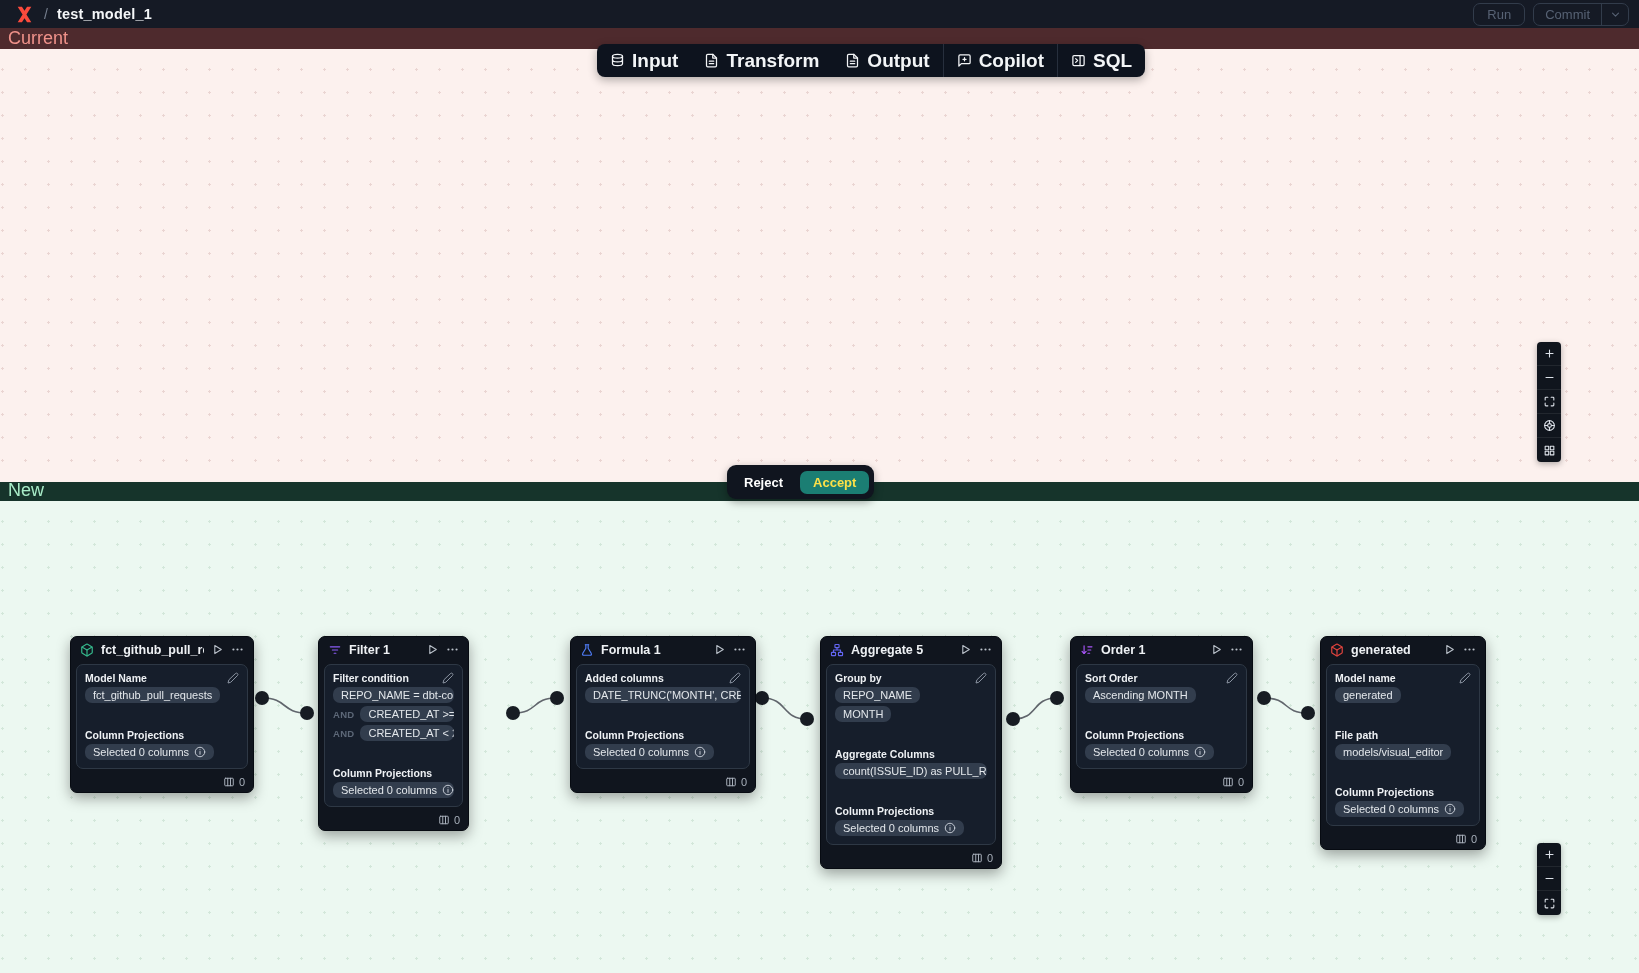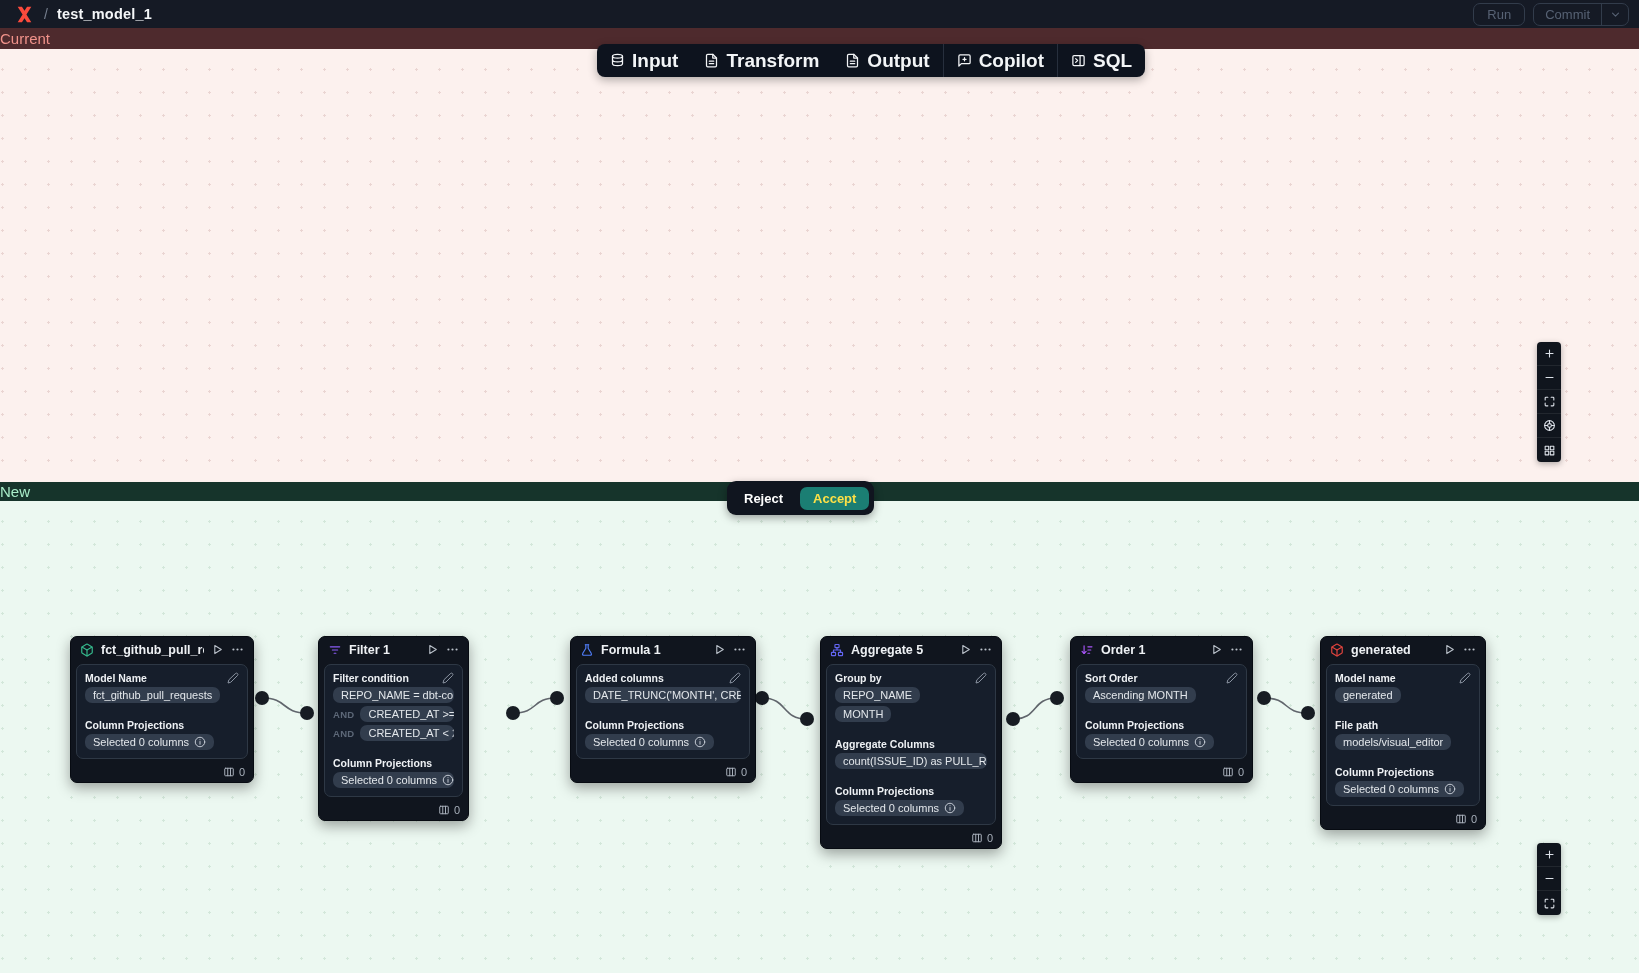--- a/index.html
+++ b/index.html
@@ -19,43 +19,43 @@
   .top-btn { height: 23px; padding: 0 13px; border: 1px solid #323c4b; border-radius: 7px;
              color: #576274; font-size: 13px; }
   .top-split { display: flex; align-items: stretch; height: 23px; border: 1px solid #323c4b;
                border-radius: 7px; overflow: hidden; }
   .commit-main { padding: 0 11px; color: #576274; font-size: 13px; }
   .commit-chev { width: 27px; display: flex; align-items: center; justify-content: center;
                  border-left: 1px solid #323c4b; color: #576274; }
   .commit-chev .icon { width: 13px; height: 13px; }
 
   
-  .band { position: absolute; left: 0; right: 0; display: flex; align-items: center;
-          padding-left: 0; font-size: 15px; z-index: 4; }
+  .band { position: absolute; left: 0; right: 0; display: flex; align-items: flex-end;
+          padding-left: 8px; font-size: 18px; z-index: 4; }
   .band-current { top: 28px; height: 21px; background: #4e2a2d; color: #f0928a; }
   .band-new { top: 482px; height: 19px; background: #16342b; color: #a8ecc8; }
   .canvas { position: absolute; left: 0; right: 0; cursor: grab; }
   .canvas-current { top: 49px; height: 433px; background-color: #fcf1ee;
     background-image: radial-gradient(circle, #ead5d2 1.1px, transparent 1.1px);
     background-size: 23px 23px; background-position: 14px 9px; }
   .canvas-new { top: 501px; height: 472px; background-color: #ecf8f1;
     background-image: radial-gradient(circle, #d3e7da 1.1px, transparent 1.1px);
     background-size: 23px 23px; background-position: 14px 9px; }
 
   
   .toolbar { position: absolute; top: 44px; left: 597px; height: 33px; background: #0d131e;
              border-radius: 8px; display: flex; align-items: center; z-index: 6;
              box-shadow: 0 3px 10px rgba(0,0,0,.3); }
   .tb-item { display: flex; align-items: center; gap: 7px; padding: 0 13px; height: 100%;
              color: #f3f5f7; font-size: 19px; font-weight: 700; }
   .tb-icon { width: 15px; height: 15px; }
   .tb-sep { width: 1px; height: 100%; background: #272f3d; }
 
   
-  .diff-actions { position: absolute; top: 481px; left: 727px; height: 34px; background: #10151f;
+  .diff-actions { position: absolute; top: 465px; left: 727px; height: 34px; background: #10151f;
                   border-radius: 9px; display: flex; align-items: center; padding: 0 5px; gap: 5px;
                   z-index: 6; box-shadow: 0 3px 9px rgba(0,0,0,.35); }
   .btn-reject { color: #ffffff; font-size: 13px; font-weight: 600; padding: 4px 12px; }
   .btn-accept { background: #1b7e73; color: #fde047; font-size: 13px; font-weight: 700;
                 padding: 4px 13px; border-radius: 7px; }
 
   
   .controls { position: absolute; left: 1537px; width: 24px; background: #10151d;
               border-radius: 4px; display: flex; flex-direction: column; z-index: 5;
               box-shadow: 0 2px 6px rgba(0,0,0,.3); overflow: hidden; }
@@ -76,21 +76,21 @@
           border-radius: 7px; color: #e6eaee; box-shadow: 0 5px 14px rgba(0,0,0,.35); }
   .node-header { display: flex; align-items: center; gap: 7px; height: 25px; padding: 0 9px; }
   .n-icon { width: 14px; height: 14px; flex: none; }
   .node-title { flex: 1; font-size: 12.5px; font-weight: 700; color: #eef1f4;
                 white-space: nowrap; overflow: hidden; }
   .hdr-btn { width: 13px; height: 13px; color: #bac1ca; flex: none; display: inline-flex; }
   .hdr-btn svg { width: 100%; height: 100%; }
   .node-body { position: relative; margin: 2px 5px 3px; background: #161e2b;
                border: 1px solid #2e3845; border-radius: 7px; padding: 7px 8px 8px; }
   .edit-pencil { position: absolute; top: 7px; right: 8px; width: 12px; height: 12px; color: #8a93a1; cursor: pointer; }
-  .sec-label { font-size: 10.5px; font-weight: 700; color: #eef1f4; line-height: 12px; margin-top: 16px; }
+  .sec-label { font-size: 10.5px; font-weight: 700; color: #eef1f4; line-height: 12px; margin-top: 26px; }
   .sec-label:first-of-type { margin-top: 0; }
   .pill-row { display: flex; align-items: center; gap: 6px; margin-top: 3px; }
   .and { font-size: 9.5px; font-weight: 700; color: #5d6878; letter-spacing: .3px; flex: none; }
   .pill { background: #323d4d; border-radius: 7px; padding: 2px 8px; font-size: 11px;
           color: #e3e7eb; white-space: nowrap; overflow: hidden; display: inline-flex;
           align-items: center; gap: 5px; max-width: 100%; }
   .pill .info { width: 12px; height: 12px; color: #c4cad3; flex: none; }
   .node-footer { display: flex; justify-content: flex-end; align-items: center; gap: 4px;
                  height: 20px; padding: 0 8px; color: #a7afba; font-size: 11px; }
   .node-footer .icon { width: 12px; height: 12px; }

